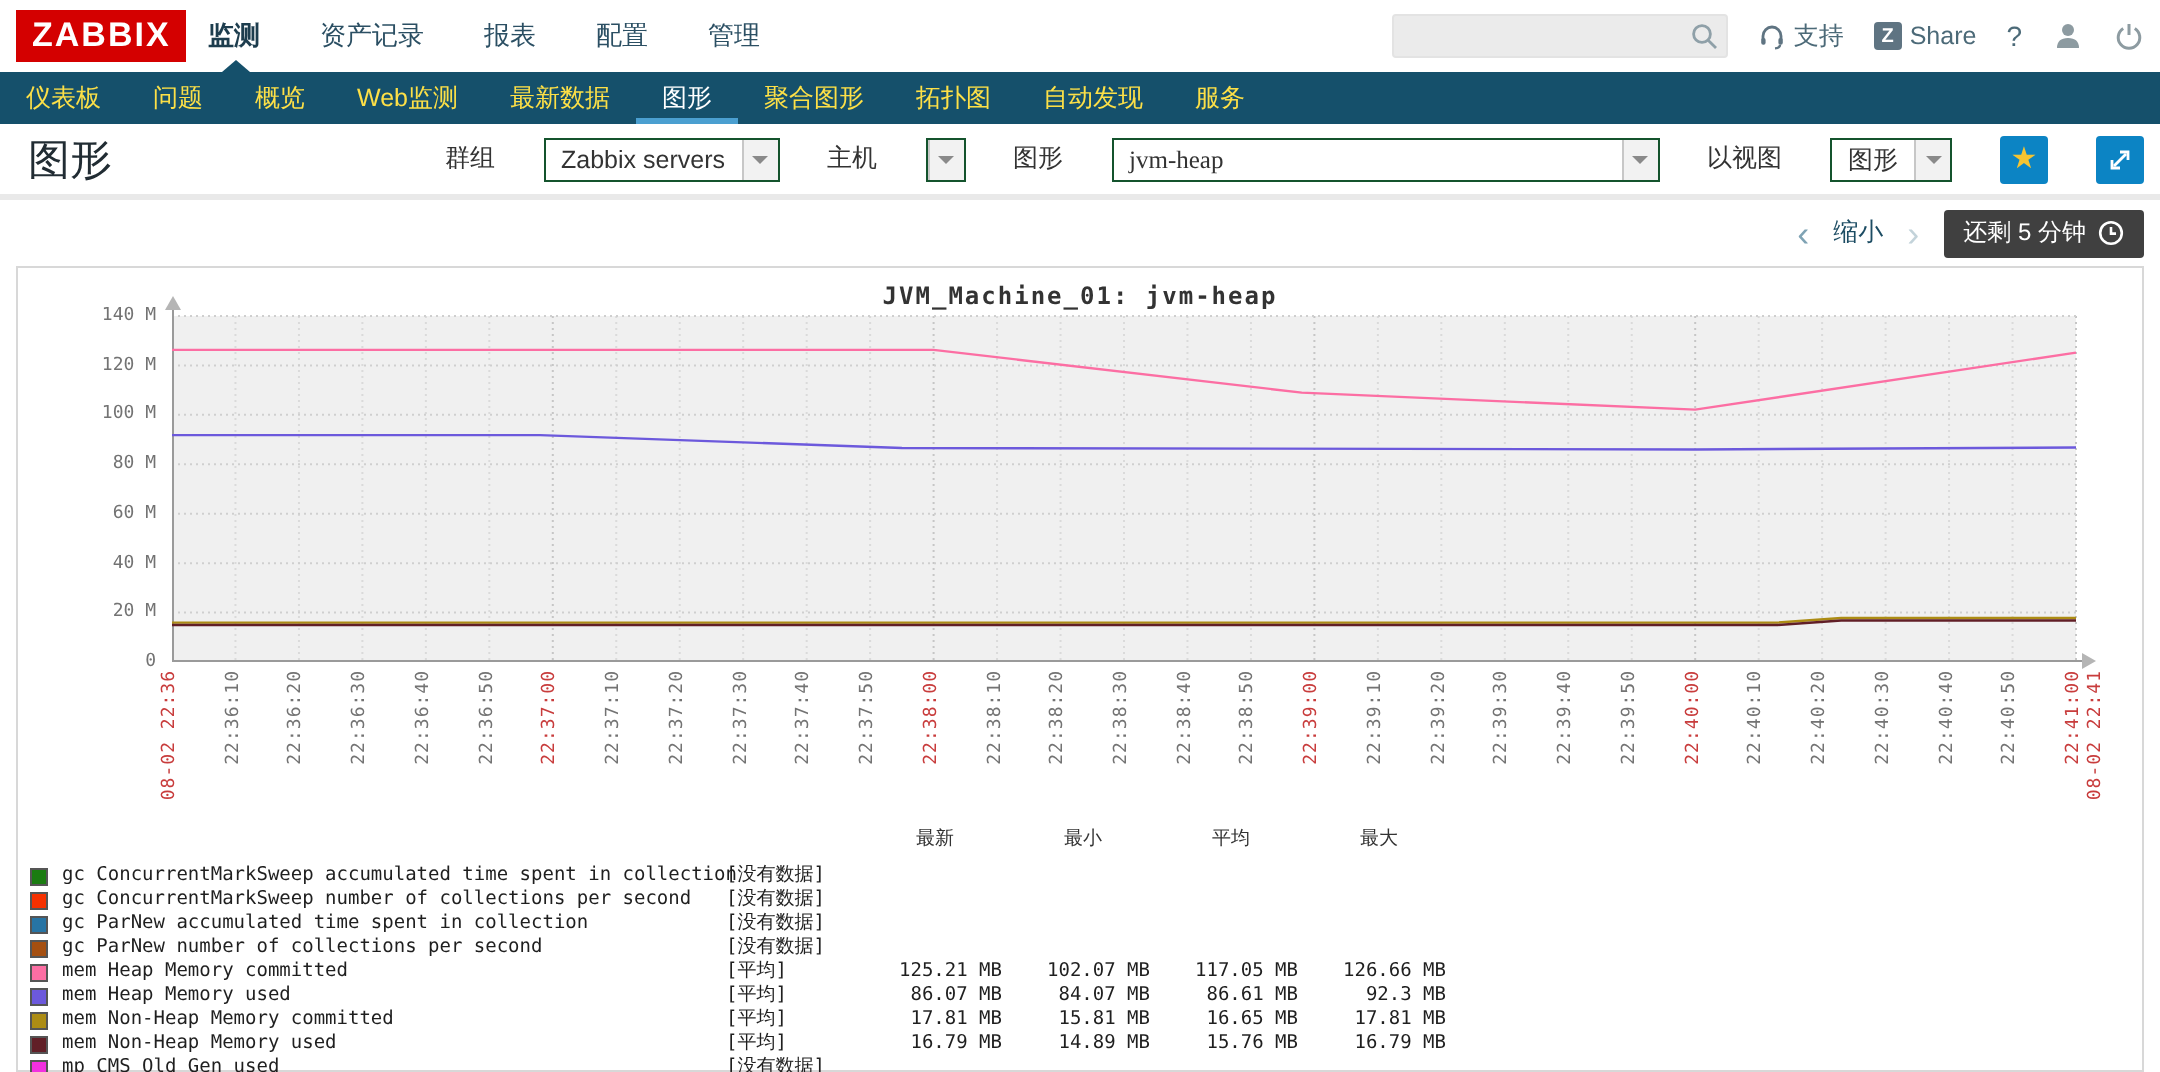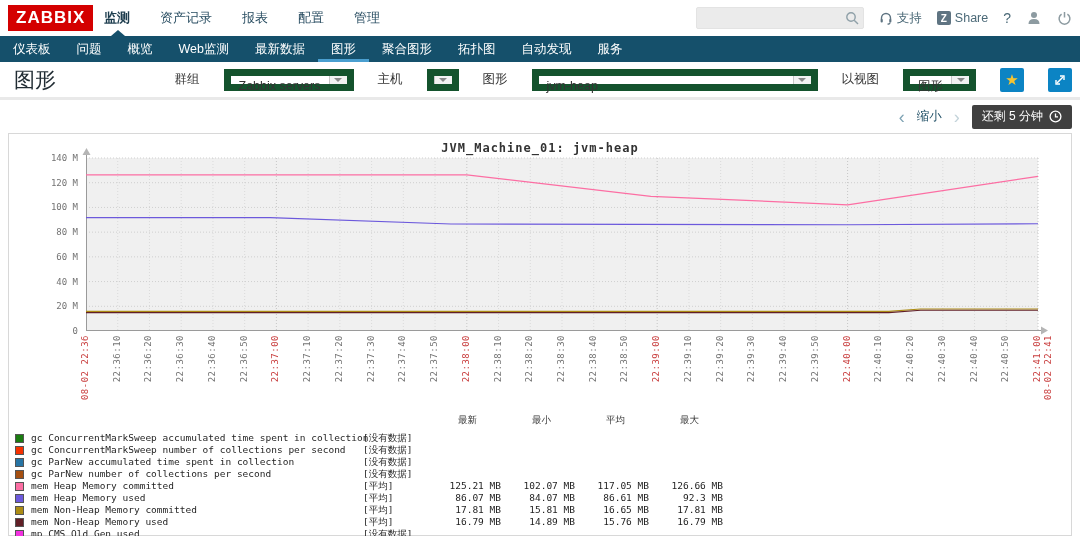--- a/index.html
+++ b/index.html
@@ -20,38 +20,38 @@
     padding:0 24px 0 8px; font-size:12px; color:#333; outline:none; }
   .searchwrap svg { position:absolute; right:5px; top:4px; }
   .toplink { display:flex; align-items:center; gap:4px; font-size:12.5px; color:#4c6a78; text-decoration:none; cursor:pointer; }
   .sharebox { width:14px; height:14px; background:#5f7482; color:#fff; font-size:10px; font-weight:bold;
     display:flex; align-items:center; justify-content:center; border-radius:2px; }
   .qmark { font-size:14px; color:#4c6a78; cursor:pointer; }
 
   
   .subnav { position:absolute; left:0; top:36px; width:1080px; height:26px; background:#15506b;
     display:flex; align-items:stretch; }
-  .sn-item { color:#ffffff; font-size:12.5px; line-height:26px; padding:0 13px; cursor:pointer; }
+  .sn-item { color:#fde047; font-size:12.5px; line-height:26px; padding:0 13px; cursor:pointer; }
   .sn-item.active { box-shadow: inset 0 -3px 0 0 #4a9fd0; color:#fff; }
   .menucaret { position:absolute; left:111px; top:30px; width:0; height:0;
     border-left:7px solid transparent; border-right:7px solid transparent; border-bottom:6px solid #15506b; }
 
   
   .titlerow { position:absolute; left:0; top:62px; width:1080px; height:35px; display:flex;
     align-items:center; justify-content:space-between; padding:0 8px 0 14px; background:#fff; }
   .pagetitle { font-size:21px; font-weight:400; color:#212c33; }
   .filters { display:flex; align-items:center; gap:24px; }
   .flabel { font-size:12.5px; color:#333; }
-  .select { display:inline-flex; height:22px; border:7px solid #14532d; background:#fff; cursor:pointer; }
+  .select { display:inline-flex; height:22px; border:1px solid #14532d; background:#fff; cursor:pointer; }
   .sel-val { font-size:12.5px; color:#333; line-height:20px; padding:0 8px; white-space:nowrap; }
   .sel-arrow { width:18px; border-left:1px solid #c7c7c7; background:#f2f2f2; display:flex;
     align-items:center; justify-content:center; }
   .sel-arrow i { width:0; height:0; border-left:4px solid transparent; border-right:4px solid transparent;
     border-top:4px solid #8a8a8a; }
-  .wide .sel-val { width:254px; }
+  .wide .sel-val { width:254px;font-family:Liberation Serif, serif; }
   .iconbtn { width:24px; height:24px; border:none; background:#0c84c4; border-radius:2px; cursor:pointer;
     display:flex; align-items:center; justify-content:center; padding:0; }
   .star { color:#f5c431; font-size:15px; line-height:1; }
   .sep { position:absolute; left:0; top:97px; width:1080px; height:3px; background:#e9e9e9; }
 
   
   .timerow { position:absolute; left:0; top:100px; width:1080px; height:33px; display:flex;
     align-items:center; justify-content:flex-end; gap:12px; padding-right:8px; background:#fff; }
   .tprev { font-size:18px; color:#7fa3b4; cursor:pointer; line-height:1; }
   .tnext { font-size:18px; color:#c3d3da; cursor:pointer; line-height:1; }

